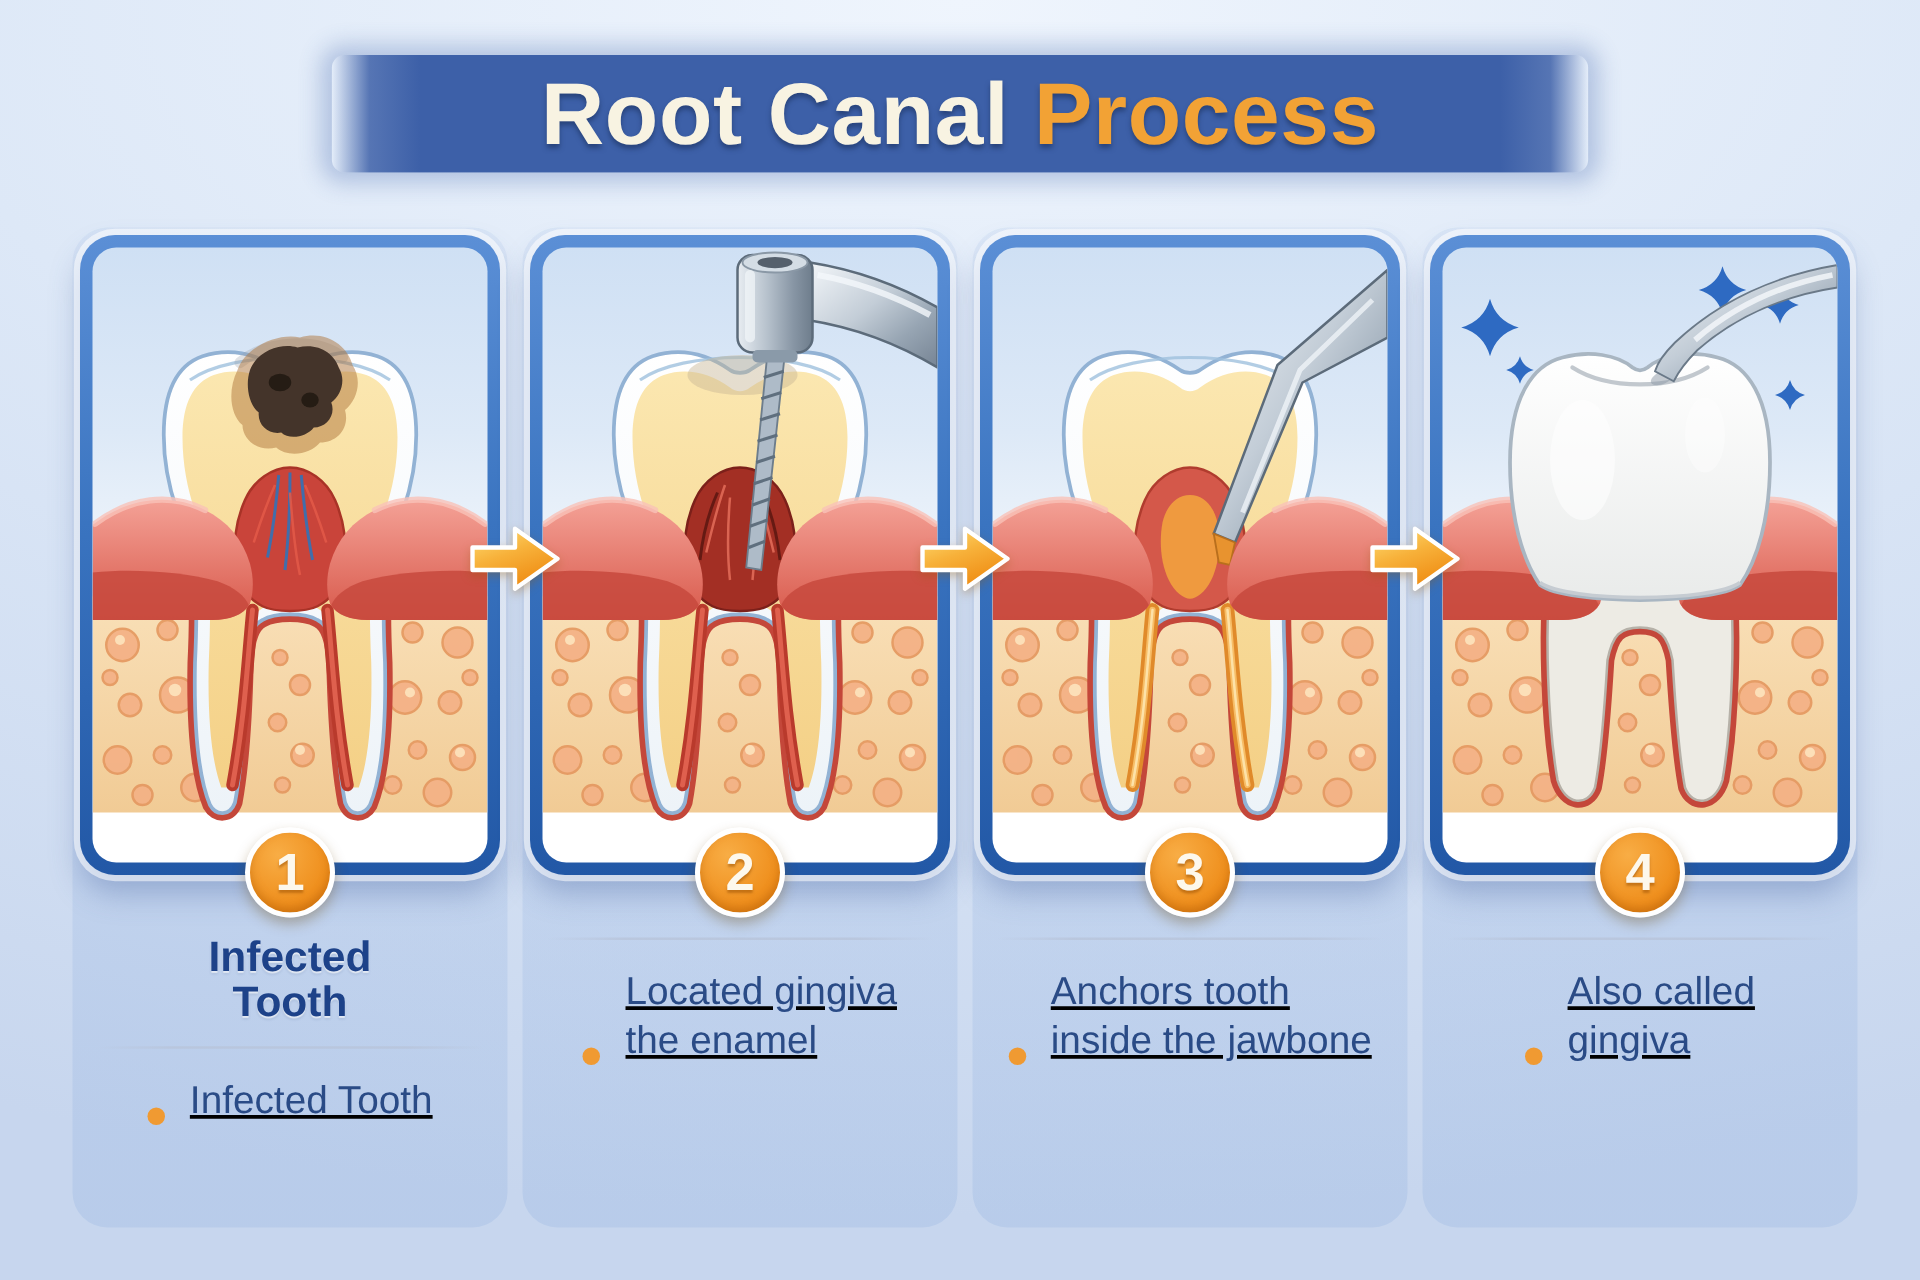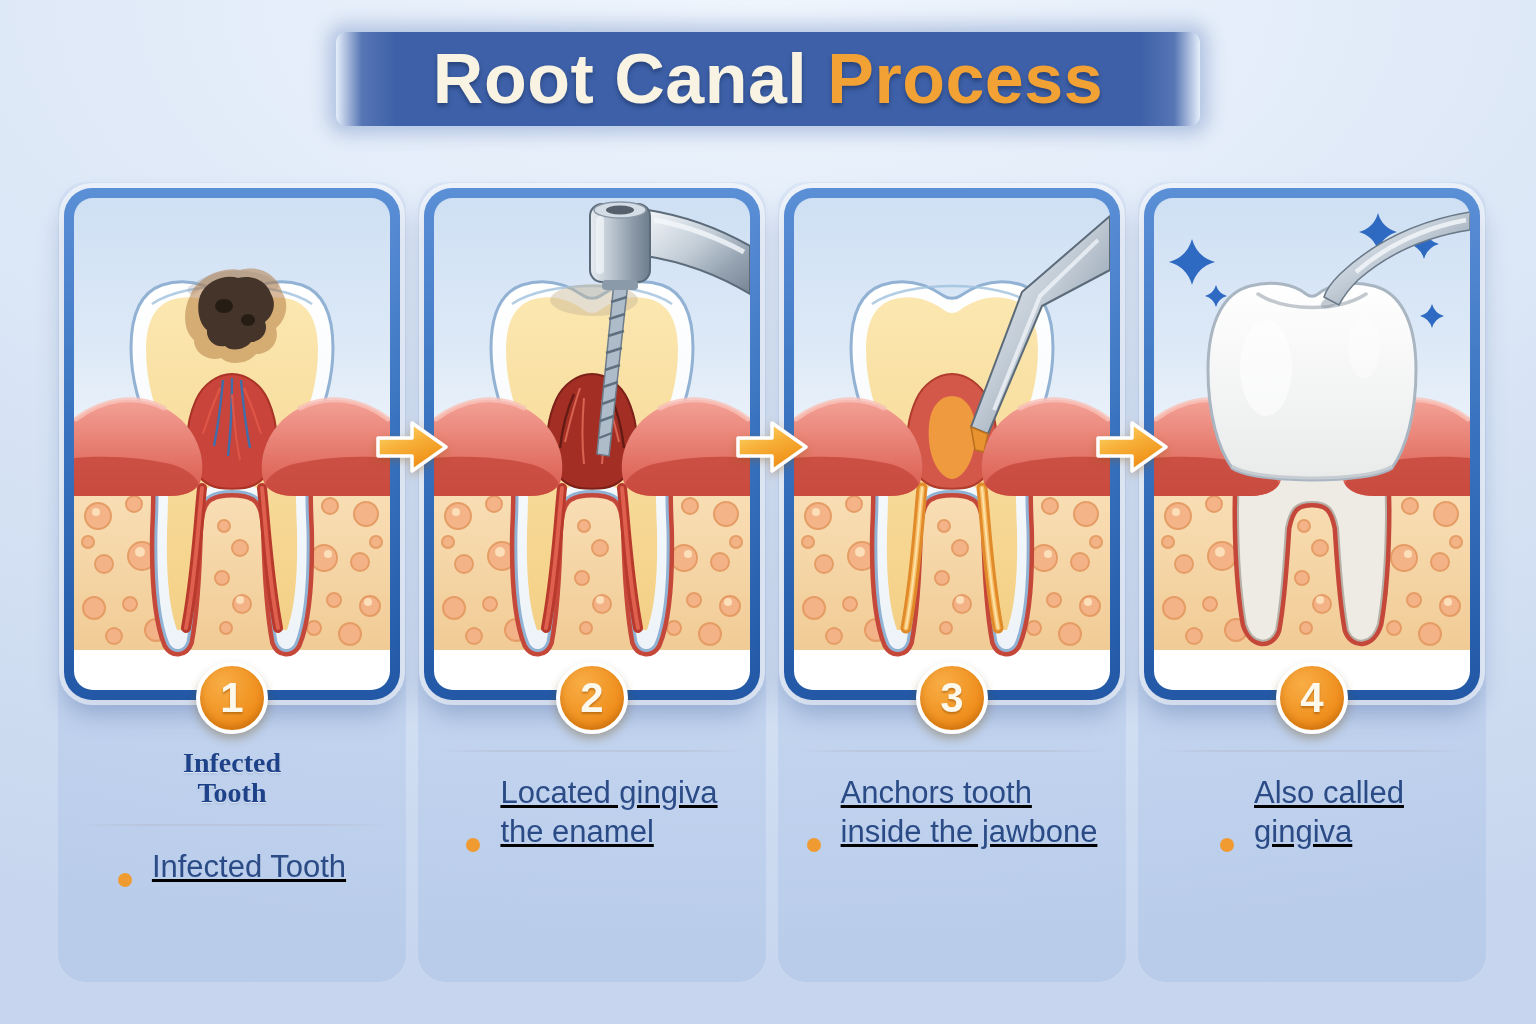--- a/index.html
+++ b/index.html
@@ -5,22 +5,22 @@
   html,body{margin:0;padding:0;}
   body{
     width:1536px;height:1024px;overflow:hidden;position:relative;
     font-family:"Liberation Sans","DejaVu Sans",sans-serif;
     background:radial-gradient(120% 95% at 50% 0%, #eff5fd 0%, #dde8f7 45%, #c7d6ee 100%);
   }
   .page{position:absolute;inset:0;}
 
   
   .banner{
-    position:absolute;top:32px;left:50%;transform:translateX(-50%);
-    width:864px;height:94px;border-radius:10px;
+    position:absolute;top:44px;left:50%;transform:translateX(-50%);
+    width:1005px;height:94px;border-radius:10px;
     background:linear-gradient(90deg, rgba(61,96,168,0) 0%, rgba(61,96,168,.85) 3%, #3d60a8 7%, #3d60a8 93%, rgba(61,96,168,.85) 97%, rgba(61,96,168,0) 100%);
     box-shadow:0 0 18px 8px rgba(61,96,168,.30);
     display:flex;align-items:center;justify-content:center;
   }
   .banner h1{
     margin:0;font-size:70px;font-weight:bold;letter-spacing:.5px;
     color:#f8f3e2;text-shadow:0 3px 4px rgba(24,44,86,.55);
   }
   .banner .t-accent{color:#f2a235;}
 
@@ -48,23 +48,23 @@
     position:relative;z-index:3;width:64px;height:64px;margin:-38px auto 0;
     border-radius:50%;border:4px solid #ffffff;
     background:radial-gradient(circle at 35% 28%, #f8ad45 0%, #ef8f1d 65%, #de7a10 100%);
     box-shadow:0 5px 10px rgba(110,75,15,.35), inset 0 -4px 7px rgba(160,80,0,.35);
     display:flex;align-items:center;justify-content:center;
   }
   .badge span{font-size:42px;font-weight:bold;color:#fdf8ec;text-shadow:0 2px 2px rgba(150,75,0,.5);}
 
   .title{
     margin:14px auto 0;max-width:300px;text-align:center;white-space:pre-line;
-    font-size:28px;font-weight:bold;line-height:1.07;color:#1d4289;
+    font-size:34px;font-weight:bold;line-height:1.07;color:#1d4289;
     text-shadow:0 1px 1px rgba(255,255,255,.7), 0 2px 2px rgba(40,70,130,.18);
-    position:relative;z-index:1;font-family:Liberation Serif, serif;
+    position:relative;z-index:1;
   }
   .divider{
     position:relative;z-index:1;margin:16px auto 0;width:92%;height:2px;
     background:linear-gradient(90deg, rgba(184,196,218,0), #b8c4da 20%, #b8c4da 80%, rgba(184,196,218,0));
     opacity:.8;
   }
   .bullet{
     position:relative;z-index:1;margin-top:22px;display:flex;justify-content:center;
   }
   .bullet-inner{display:flex;align-items:flex-end;gap:20px;text-decoration:underline;}

